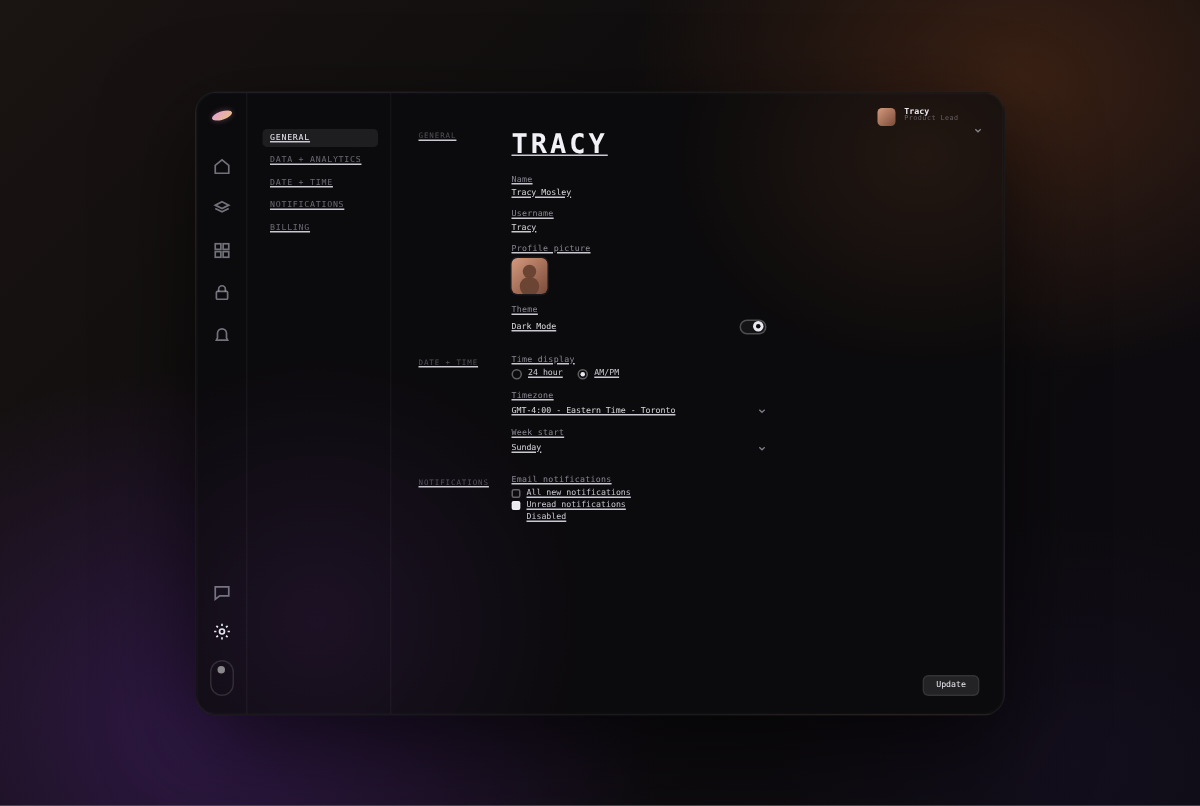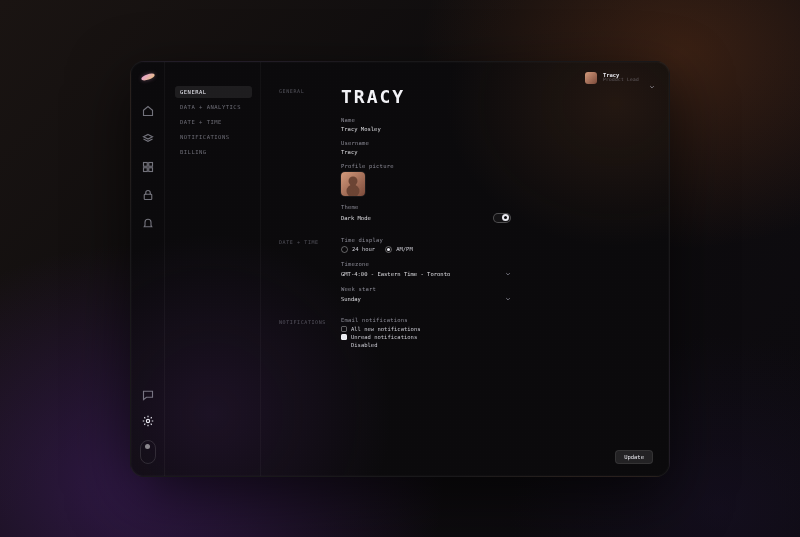--- a/index.html
+++ b/index.html
@@ -19,20 +19,21 @@
     background:
       radial-gradient(ellipse 300px 300px at 15% 85%, rgba(80,40,110,0.25), transparent 60%),
       radial-gradient(ellipse 260px 220px at 90% 10%, rgba(120,70,35,0.22), transparent 65%),
       #0b0a0c;
     border-radius: 14px;
     border: 1px solid rgba(255,255,255,0.06);
     box-shadow: 0 20px 60px rgba(0,0,0,0.6), inset 0 0 0 1px rgba(255,255,255,0.02);
     position: relative;
     overflow: hidden;
     display: flex;
+    text-decoration: underline;
   }
   .noise::after{
     content:""; position:absolute; inset:0; pointer-events:none;
     background-image: radial-gradient(rgba(255,255,255,0.025) 0.5px, transparent 0.5px);
     background-size: 3px 3px;
     mix-blend-mode: overlay; opacity:.6;
   }
 
   
   .sidebar {

